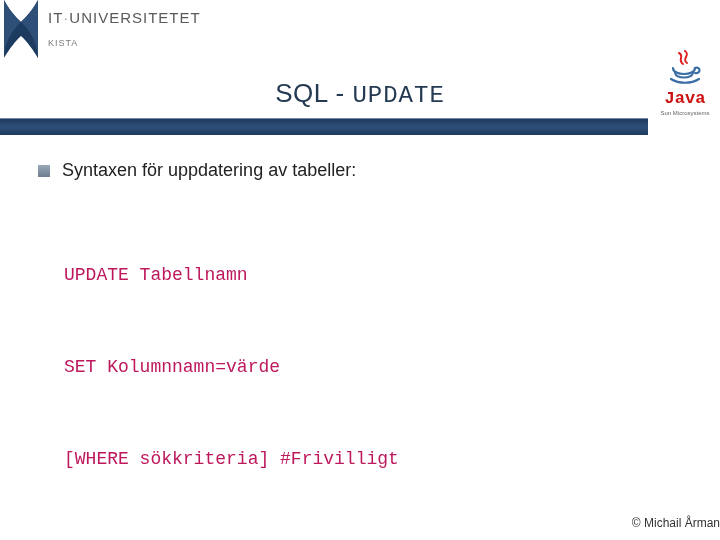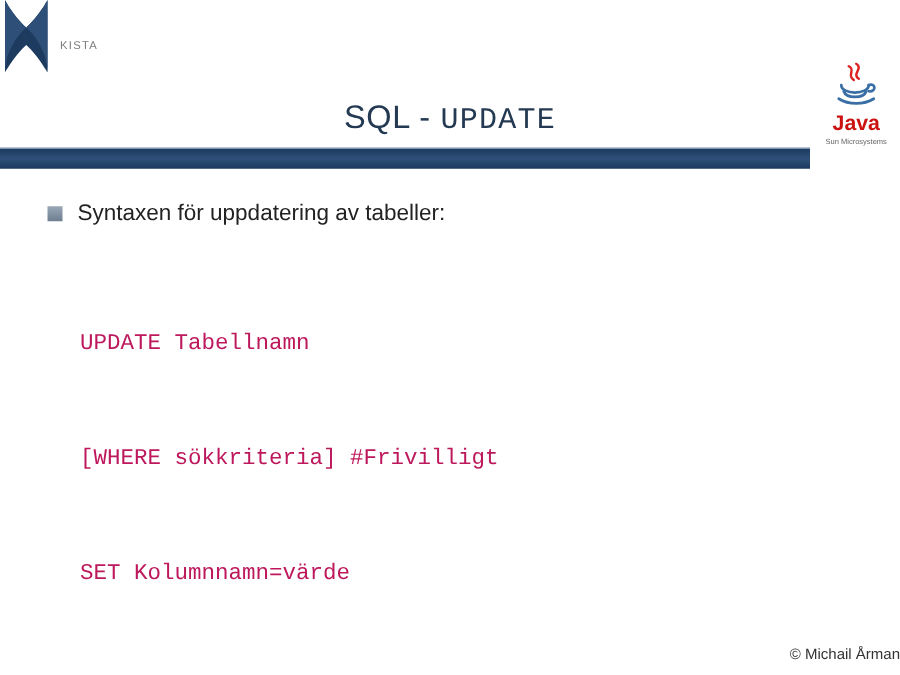--- a/index.html
+++ b/index.html
@@ -6,21 +6,21 @@
   .slide{position:relative;width:720px;height:540px}
   
   .logo-itu{position:absolute;left:0;top:0;display:flex;align-items:center}
   .logo-mark{width:42px;height:58px;background:#fff;display:flex;align-items:center;justify-content:center}
   .logo-text{margin-left:6px;line-height:1}
   .logo-text .l1{font-family:"Trebuchet MS",Verdana,sans-serif;font-size:15px;letter-spacing:1px;color:#5a5a5a;font-weight:400}
   .logo-text .dot{color:#8aa0b8}
   .logo-text .l2{font-size:9px;letter-spacing:1px;color:#7a7a7a;margin-top:14px}
   .java-badge{position:absolute;right:6px;top:50px;width:58px;text-align:center}
   .java-badge .cup{font-size:28px;line-height:1}
-  .java-badge .tm{font-family:Liberation Sans, sans-serif;font-size:17px;font-weight:700;color:#c11;letter-spacing:0px}
+  .java-badge .tm{font-family:Liberation Mono, monospace;font-size:17px;font-weight:700;color:#c11;letter-spacing:0px}
   .java-badge .sub{font-size:6px;color:#666;margin-top:2px}
   
   .title{position:absolute;left:0;top:78px;width:720px;text-align:center;font-family:Verdana,sans-serif}
   .title .t1{font-size:26px;color:#243a52;font-weight:400;letter-spacing:0.5px}
   .title .t2{font-family:"Courier New",monospace;font-size:24px;color:#243a52;letter-spacing:1px}
   
   .ribbon{position:absolute;left:0;top:118px;width:648px;height:16px;
      background:linear-gradient(#1d3a5f,#2e5078 50%,#1d3a5f);
      border-top:1px solid #6d87a6}
   
@@ -40,20 +40,23 @@
 
   <div class="logo-itu">
     <div class="logo-mark">
       <svg width="42" height="58" viewBox="0 0 42 58">
         <path d="M4 0 C4 0 10 12 21 22 C32 12 38 0 38 0 L38 58 C38 58 30 44 21 36 C12 44 4 58 4 58 Z" fill="#1d3a5f"></path>
         <path d="M4 0 C4 0 10 12 21 22 C12 30 4 44 4 58 Z" fill="#2e5078"></path>
         <path d="M38 0 C38 0 32 12 21 22 C30 30 38 44 38 58 Z" fill="#2e5078"></path>
       </svg>
     </div>
     <div class="logo-text">
+      <div class="l1">
+        <span>IT</span><span class="dot">·</span><span>UNIVERSITETET</span>
+      </div>
       <div class="l2">KISTA</div>
     </div>
   </div>
 
   <div class="java-badge">
     <div class="cup">
       <svg width="40" height="34" viewBox="0 0 40 34">
         <path d="M14 3 C20 6 12 10 18 14" stroke="#d22" stroke-width="2" fill="none" stroke-linecap="round"></path>
         <path d="M20 1 C26 5 16 9 22 13" stroke="#d22" stroke-width="2" fill="none" stroke-linecap="round"></path>
         <path d="M8 18 C8 26 30 26 30 18" stroke="#3a6ea5" stroke-width="2.2" fill="none" stroke-linecap="round"></path>
@@ -72,20 +75,20 @@
 
   <div class="ribbon"></div>
 
   <div class="body">
     <div class="bullet-row">
       <div class="bullet"></div>
       <div class="bullet-text">Syntaxen för uppdatering av tabeller:</div>
     </div>
     <div class="code">
       <div>UPDATE Tabellnamn</div>
+      <div>SET Kolumnnamn=värde</div>
       <div>[WHERE sökkriteria] #Frivilligt</div>
-      <div>SET Kolumnnamn=värde</div>
     </div>
   </div>
 
   <div class="footer">© Michail Årman</div>
 
 </div>
 
 </body></html>

